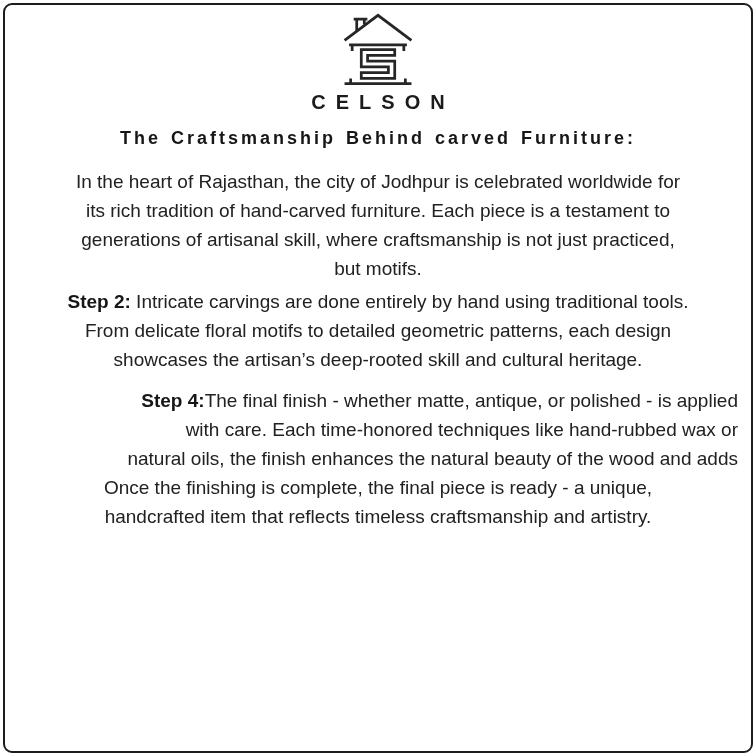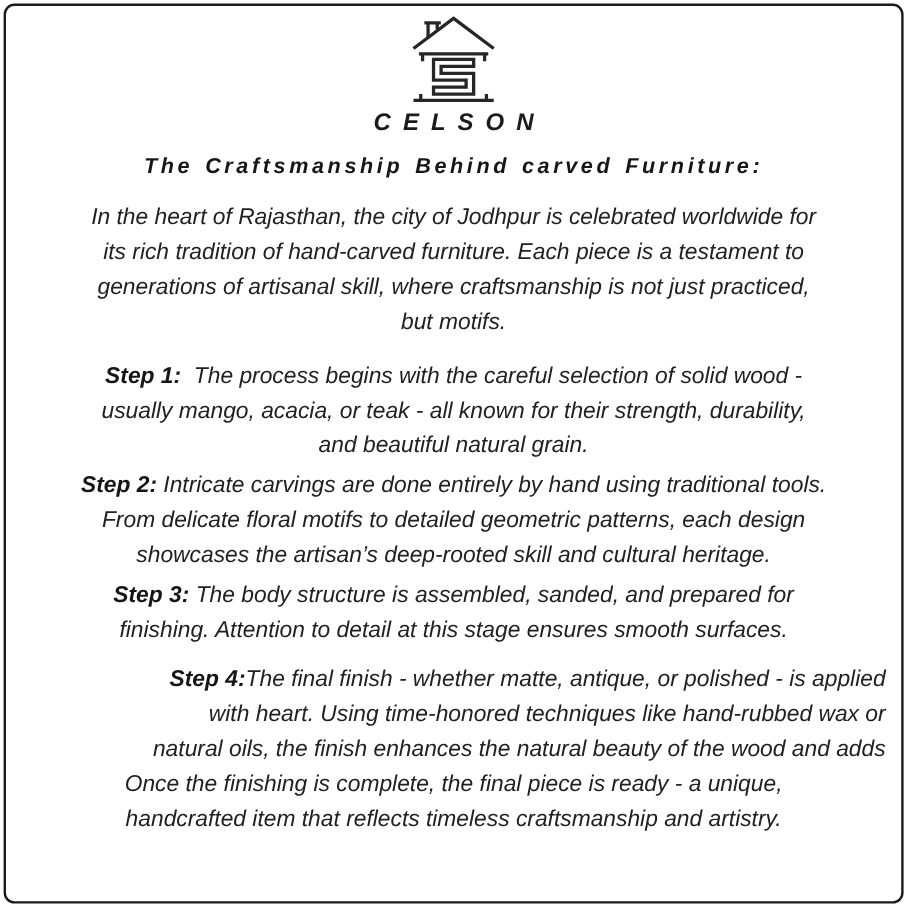--- a/index.html
+++ b/index.html
@@ -26,21 +26,20 @@
   }
   .content {
     position: relative;
     box-sizing: border-box;
     width: 100%;
     height: 100%;
     padding: 8px 18px 0 18px;
     text-align: center;
     color: #212121;
     font-family: "Liberation Sans", "DejaVu Sans", sans-serif;
-    font-style: italic;
   }
   .logo-wrap {
     height: 76px;
     display: flex;
     align-items: center;
     justify-content: center;
     margin-top: 2px;
   }
   .brand {
     margin-top: 4px;
@@ -110,40 +109,31 @@
 
     <h1 class="heading">The Craftsmanship Behind carved Furniture:</h1>
 
     <div class="para intro">
       <div class="line">In the heart of Rajasthan, the city of Jodhpur is celebrated worldwide for</div>
       <div class="line">its rich tradition of hand-carved furniture. Each piece is a testament to</div>
       <div class="line">generations of artisanal skill, where craftsmanship is not just practiced,</div>
       <div class="line">but motifs.</div>
     </div>
 
-    <div class="para step step-1">
-      <div class="line"><strong class="step-label">Step 1:</strong><span>  The process begins with the careful selection of solid wood -</span></div>
-      <div class="line">usually mango, acacia, or teak - all known for their strength, durability,</div>
-      <div class="line">and beautiful natural grain.</div>
-    </div>
 
     <div class="para step step-2">
       <div class="line"><strong class="step-label">Step 2:</strong><span> Intricate carvings are done entirely by hand using traditional tools.</span></div>
       <div class="line">From delicate floral motifs to detailed geometric patterns, each design</div>
       <div class="line">showcases the artisan’s deep-rooted skill and cultural heritage.</div>
     </div>
 
-    <div class="para step step-3">
-      <div class="line"><strong class="step-label">Step 3:</strong><span> The body structure is assembled, sanded, and prepared for</span></div>
-      <div class="line">finishing. Attention to detail at this stage ensures smooth surfaces.</div>
-    </div>
 
     <div class="para step step-4">
       <div class="line"><strong class="step-label">Step 4:</strong><span>The final finish - whether matte, antique, or polished - is applied</span></div>
-      <div class="line">with heart. Using time-honored techniques like hand-rubbed wax or</div>
+      <div class="line">with care. Each time-honored techniques like hand-rubbed wax or</div>
       <div class="line">natural oils, the finish enhances the natural beauty of the wood and adds</div>
     </div>
 
     <div class="para outro">
       <div class="line">Once the finishing is complete, the final piece is ready - a unique,</div>
       <div class="line">handcrafted item that reflects timeless craftsmanship and artistry.</div>
     </div>
 
   </div>
 </div>

